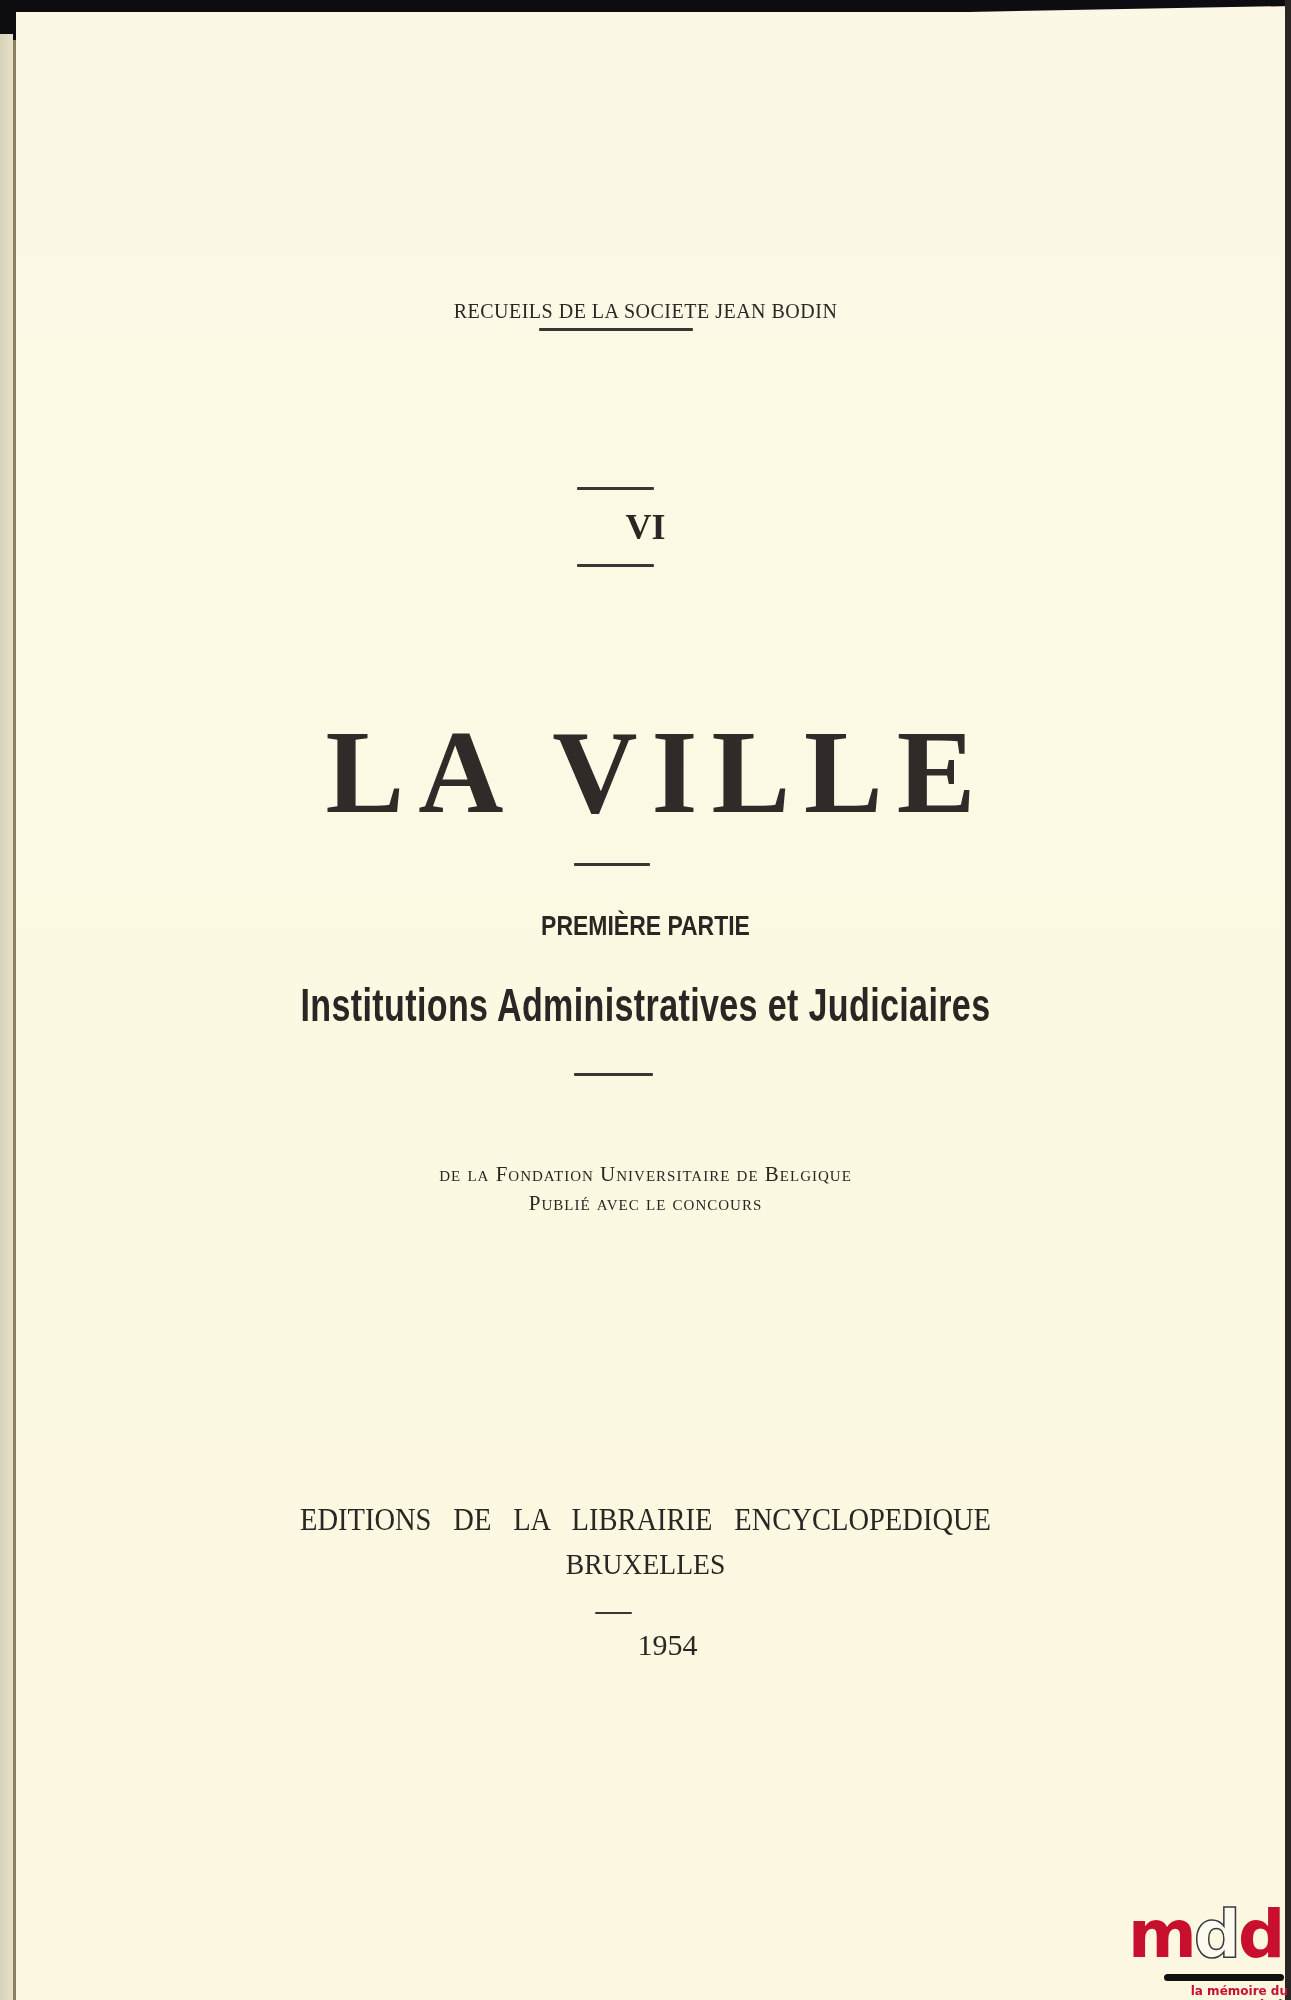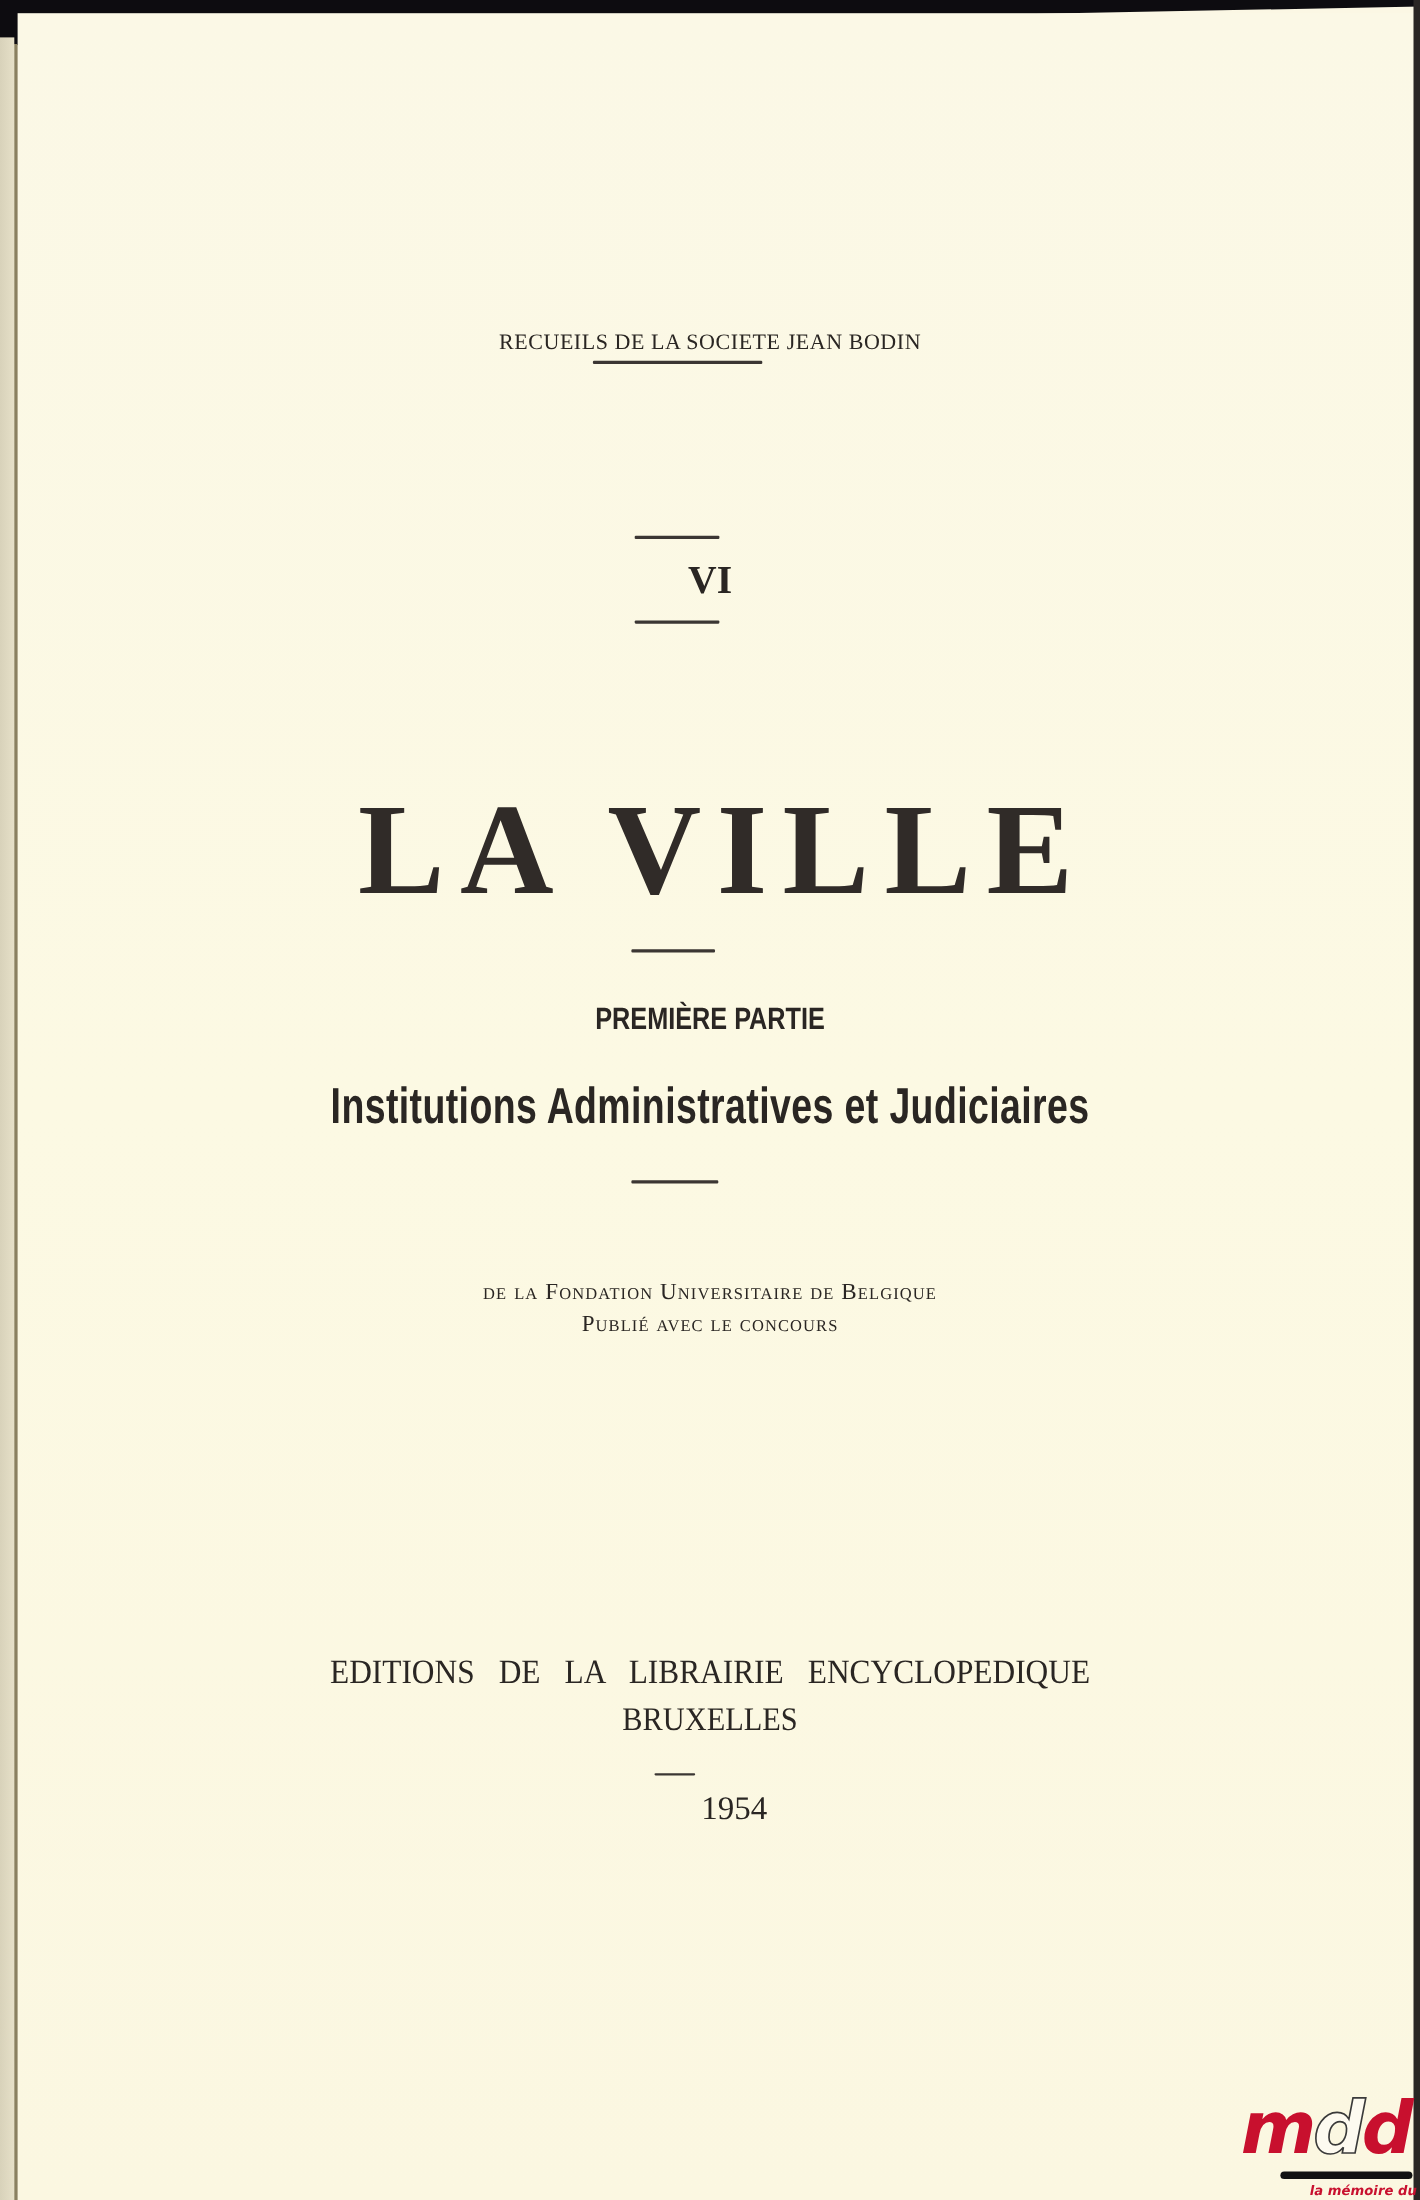--- a/index.html
+++ b/index.html
@@ -47,21 +47,21 @@
     top: 978px; font-family: "Liberation Sans", sans-serif; font-size: 46px; font-weight: bold;
     transform: scaleX(0.74); transform-origin: center; letter-spacing: 0.5px;
   }
   .sponsor-line { font-size: 21px; font-variant: small-caps; letter-spacing: 1px; }
   .sponsor-line-1 { top: 1191px; }
   .sponsor-line-2 { top: 1162px; }
   .publisher-line { top: 1502px; font-size: 31px; word-spacing: 16px; transform: scaleX(0.92); transform-origin: center; }
   .city { top: 1547px; font-size: 30px; transform: scaleX(0.92); transform-origin: center; }
   .year { top: 1628px; font-size: 30px; padding-left: 22px; }
 
-  .logo { position: absolute; left: 1128px; top: 1902px; width: 160px; height: 98px; font-style: italic; }
+  .logo { position: absolute; left: 1128px; top: 1902px; width: 160px; height: 98px; }
   .logo-text {
     position: absolute; left: 0; top: 0; width: 150px; text-align: right;
     font-family: "DejaVu Sans", sans-serif; font-size: 66px; font-weight: bold; line-height: 66px;
     color: #c8102e; letter-spacing: -3px;
   }
   .logo-text .d2 { color: #fdfaf0; -webkit-text-stroke: 1.5px #3a3a3a; }
   .logo-bar { position: absolute; left: 36px; top: 72px; width: 120px; height: 7px; background: #111; border-radius: 4px; }
   .logo-tag {
     position: absolute; left: 30px; top: 82px; width: 130px; text-align: right;
     font-family: "DejaVu Sans", sans-serif; font-size: 12px; font-weight: bold; color: #c8102e;

